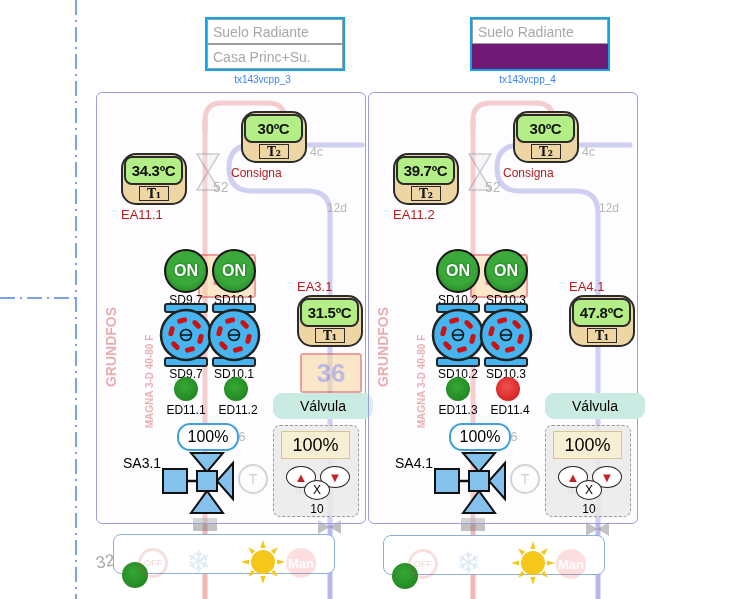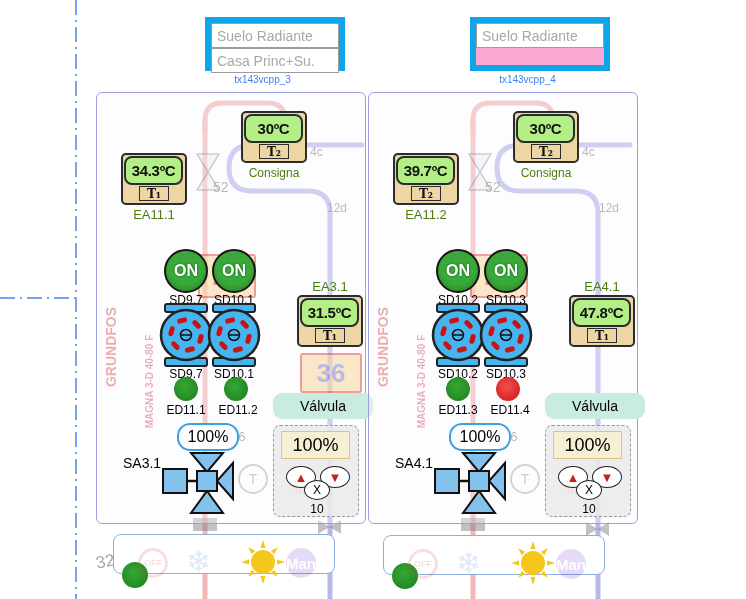--- a/index.html
+++ b/index.html
@@ -2,38 +2,38 @@
 <html><head>
 <meta charset="utf-8">
 <style>
   html,body{margin:0;padding:0;background:#fff;}
   #screen{position:relative;width:746px;height:599px;background:#ffffff;
           font-family:"Liberation Sans",sans-serif;overflow:hidden;}
   .abs{position:absolute;}
   
   #bg{position:absolute;left:0;top:0;z-index:0;}
   
-  .hdrbox{position:absolute;top:17px;width:140px;height:54px;background:#f9a8d4;
-          border:6px solid #0ea5e9;box-sizing:border-box;z-index:3;}
+  .hdrbox{position:absolute;top:17px;width:140px;height:54px;background:#701a75;
+          border:2px solid #0ea5e9;box-sizing:border-box;z-index:3;}
   .hdrrow{height:25px;border:1px solid #9c9c9c;box-sizing:border-box;color:#a8a8a8;
           font-size:14px;display:flex;align-items:center;padding-left:5px;background:#fff;}
   .ptitle{position:absolute;top:74px;width:145px;text-align:center;font-size:10px;color:#3b82f6;z-index:3;}
   
   .panel{position:absolute;top:92px;width:268px;height:430px;border:1.5px solid #9b9fde;
          border-radius:6px;background:rgba(250,250,255,0.35);box-sizing:content-box;z-index:1;}
   
   .tdisp{position:absolute;width:66px;height:52px;background:#eed6a4;border:2px solid #2b2b2b;
-         border-radius:5px;box-sizing:border-box;}
+         border-radius:15px;box-sizing:border-box;}
   .tscreen{position:absolute;left:1px;top:1px;width:59px;height:29px;background:#b4ee86;
            border:2px solid #2b2b2b;border-radius:8px;display:flex;align-items:center;
            justify-content:center;font-size:15px;font-weight:bold;color:#111;letter-spacing:-0.3px;box-sizing:border-box;}
   .ttab{position:absolute;left:16px;top:31px;width:30px;height:15px;background:#eed6a4;
         border:1.5px solid #2b2b2b;display:flex;align-items:center;justify-content:center;
         font-family:"DejaVu Serif",serif;font-size:12px;font-weight:bold;color:#111;box-sizing:border-box;}
-  .wlabel{position:absolute;font-size:13px;color:#4d7c0f;text-align:center;white-space:nowrap;}
+  .wlabel{position:absolute;font-size:13px;color:#b91c1c;text-align:left;white-space:nowrap;}
   .onbtn{position:absolute;width:44px;height:44px;border-radius:50%;
          background:radial-gradient(circle at 50% 40%, #3aa83a 55%, #1c7a1c);
          border:2.5px solid #151515;color:#fff;font-weight:bold;font-size:16px;
          display:flex;align-items:center;justify-content:center;box-sizing:border-box;
          text-shadow:0 0 2px #0a500a;}
   .slabel{position:absolute;font-size:12px;color:#000;text-align:center;white-space:nowrap;}
   .dotc{border-radius:50%;}
   .dotc[data-color="green"]{background:radial-gradient(circle at 45% 40%,#34a834,#1d7d1d);}
   .dotc[data-color="red"]{background:radial-gradient(circle at 45% 40%,#f25050,#cc1515);}
   .eddot{position:absolute;width:24px;height:24px;}
@@ -53,21 +53,21 @@
   .xtxt{font-size:12px;color:#000;}
   .ten{position:absolute;left:28px;top:76px;width:30px;font-size:12px;color:#000;text-align:center;}
   .salabel{position:absolute;font-size:14px;color:#000;white-space:nowrap;}
   
   .modepanel{position:absolute;width:222px;height:40px;border:1.5px solid #8cb0dd;border-radius:8px;
              background:#fff;box-sizing:border-box;z-index:2;}
   .statusdot{position:absolute;left:8px;top:27px;width:26px;height:26px;}
   .fadeicon{position:absolute;opacity:0.17;}
   .offcirc{width:30px;height:30px;border:3px solid #d44;border-radius:50%;color:#d44;font-size:9px;
            font-weight:bold;display:flex;align-items:center;justify-content:center;box-sizing:border-box;}
-  .mancirc{width:30px;height:30px;background:#6d28d9;border-radius:50%;color:#fff;font-size:15px;
+  .mancirc{width:30px;height:30px;background:#ef4444;border-radius:50%;color:#fff;font-size:13px;
            font-weight:bold;display:flex;align-items:center;justify-content:center;}
   .snow{position:absolute;font-size:30px;color:#8ab6e8;opacity:0.28;line-height:1;}
   
   .fadebox{position:absolute;background:#f6d69a;border:2px solid #e05050;border-radius:3px;
            display:flex;align-items:center;justify-content:center;font-size:26px;font-weight:bold;
            opacity:0.55;box-sizing:border-box;}
   .numred{color:#d04040;}
   .numblu{color:#8585d0;}
   .gtext{position:absolute;color:#a8a8a8;opacity:0.8;white-space:nowrap;}
   .vtext{position:absolute;color:#cc3b3b;font-weight:bold;text-align:center;

